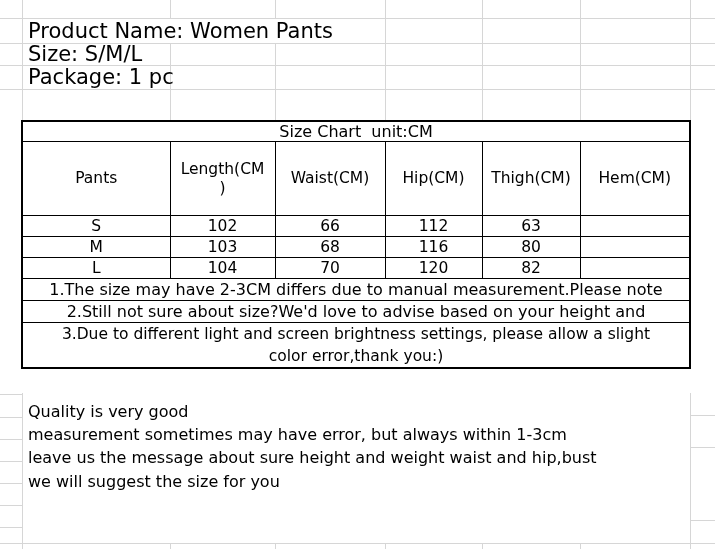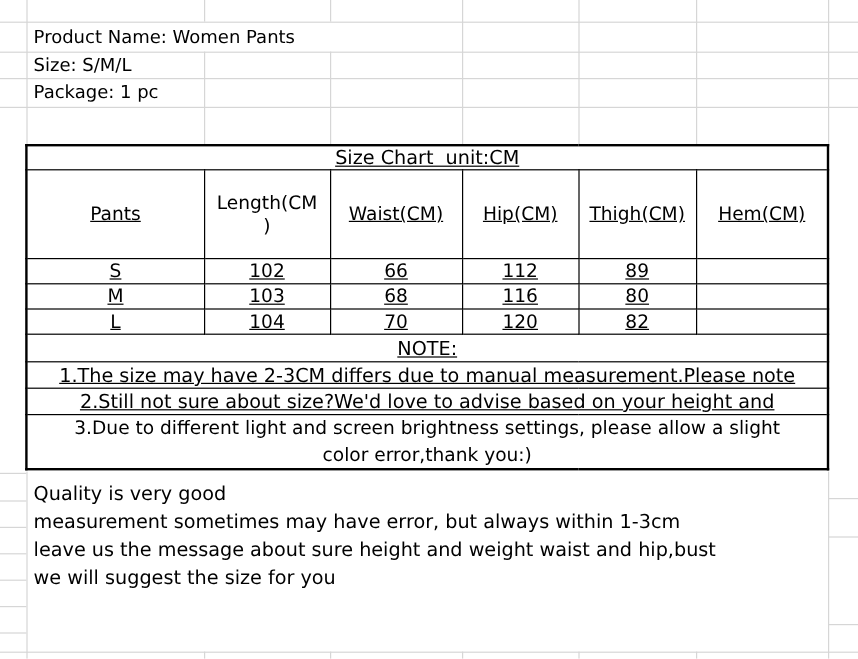--- a/index.html
+++ b/index.html
@@ -9,32 +9,32 @@
     font-family:"DejaVu Sans",sans-serif;
   }
   
   #grid{position:absolute;inset:0;z-index:1;}
   .gl{position:absolute;background:#d6d6d6;}
   .gl-h{height:1px;}
   .gl-v{width:1px;}
   
   .info-block{
     position:absolute;left:28px;top:20px;z-index:2;
-    font-size:15px;line-height:23px;white-space:nowrap;
+    font-size:21px;line-height:23px;white-space:nowrap;
   }
   
   .chart-wrap{position:absolute;left:21px;top:120px;z-index:3;}
   table.size-chart{
     border-collapse:collapse;background:#ffffff;
     border:2px solid #000000;table-layout:fixed;width:669px;
     font-family:"DejaVu Sans",sans-serif;font-size:15.5px;color:#000;
   }
   table.size-chart td{
     border:1px solid #000000;text-align:center;vertical-align:middle;
-    padding:0;overflow:hidden;text-decoration:underline;
+    padding:0;overflow:hidden;
   }
   td.title-cell{height:19px;font-size:16px;white-space:pre;line-height:19px;}
   tr.header-row td{height:73px;line-height:19px;}
   .wrap-narrow{display:inline-block;max-width:88px;vertical-align:middle;}
   tr.data-row td{height:20px;line-height:20px;}
   td.note-title-cell{height:22px;font-size:16px;}
   td.note-cell{height:21px;font-size:16px;margin-top:12px;}
   td.note-cell-tall{height:44px;font-size:15.5px;line-height:22px;}
   .note3-span{display:inline-block;max-width:605px;}
   
@@ -106,41 +106,38 @@
       <td>Waist(CM)</td>
       <td>Hip(CM)</td>
       <td>Thigh(CM)</td>
       <td>Hem(CM)</td>
     </tr>
     <tr class="data-row">
       <td>S</td>
       <td>102</td>
       <td>66</td>
       <td>112</td>
-      <td>89</td>
+      <td>63</td>
       <td></td>
     </tr>
     <tr class="data-row">
       <td>M</td>
       <td>103</td>
       <td>68</td>
       <td>116</td>
       <td>80</td>
       <td></td>
     </tr>
     <tr class="data-row">
       <td>L</td>
       <td>104</td>
       <td>70</td>
       <td>120</td>
       <td>82</td>
       <td></td>
-    </tr>
-    <tr>
-      <td class="note-title-cell" colspan="6">NOTE:</td>
     </tr>
     <tr>
       <td class="note-cell" colspan="6">1.The size may have 2-3CM differs due to manual measurement.Please note</td>
     </tr>
     <tr>
       <td class="note-cell" colspan="6">2.Still not sure about size?We'd love to advise based on your height and</td>
     </tr>
     <tr>
       <td class="note-cell-tall" colspan="6">
         <span class="note3-span">3.Due to different light and screen brightness settings, please allow a slight color error,thank you:)</span>

